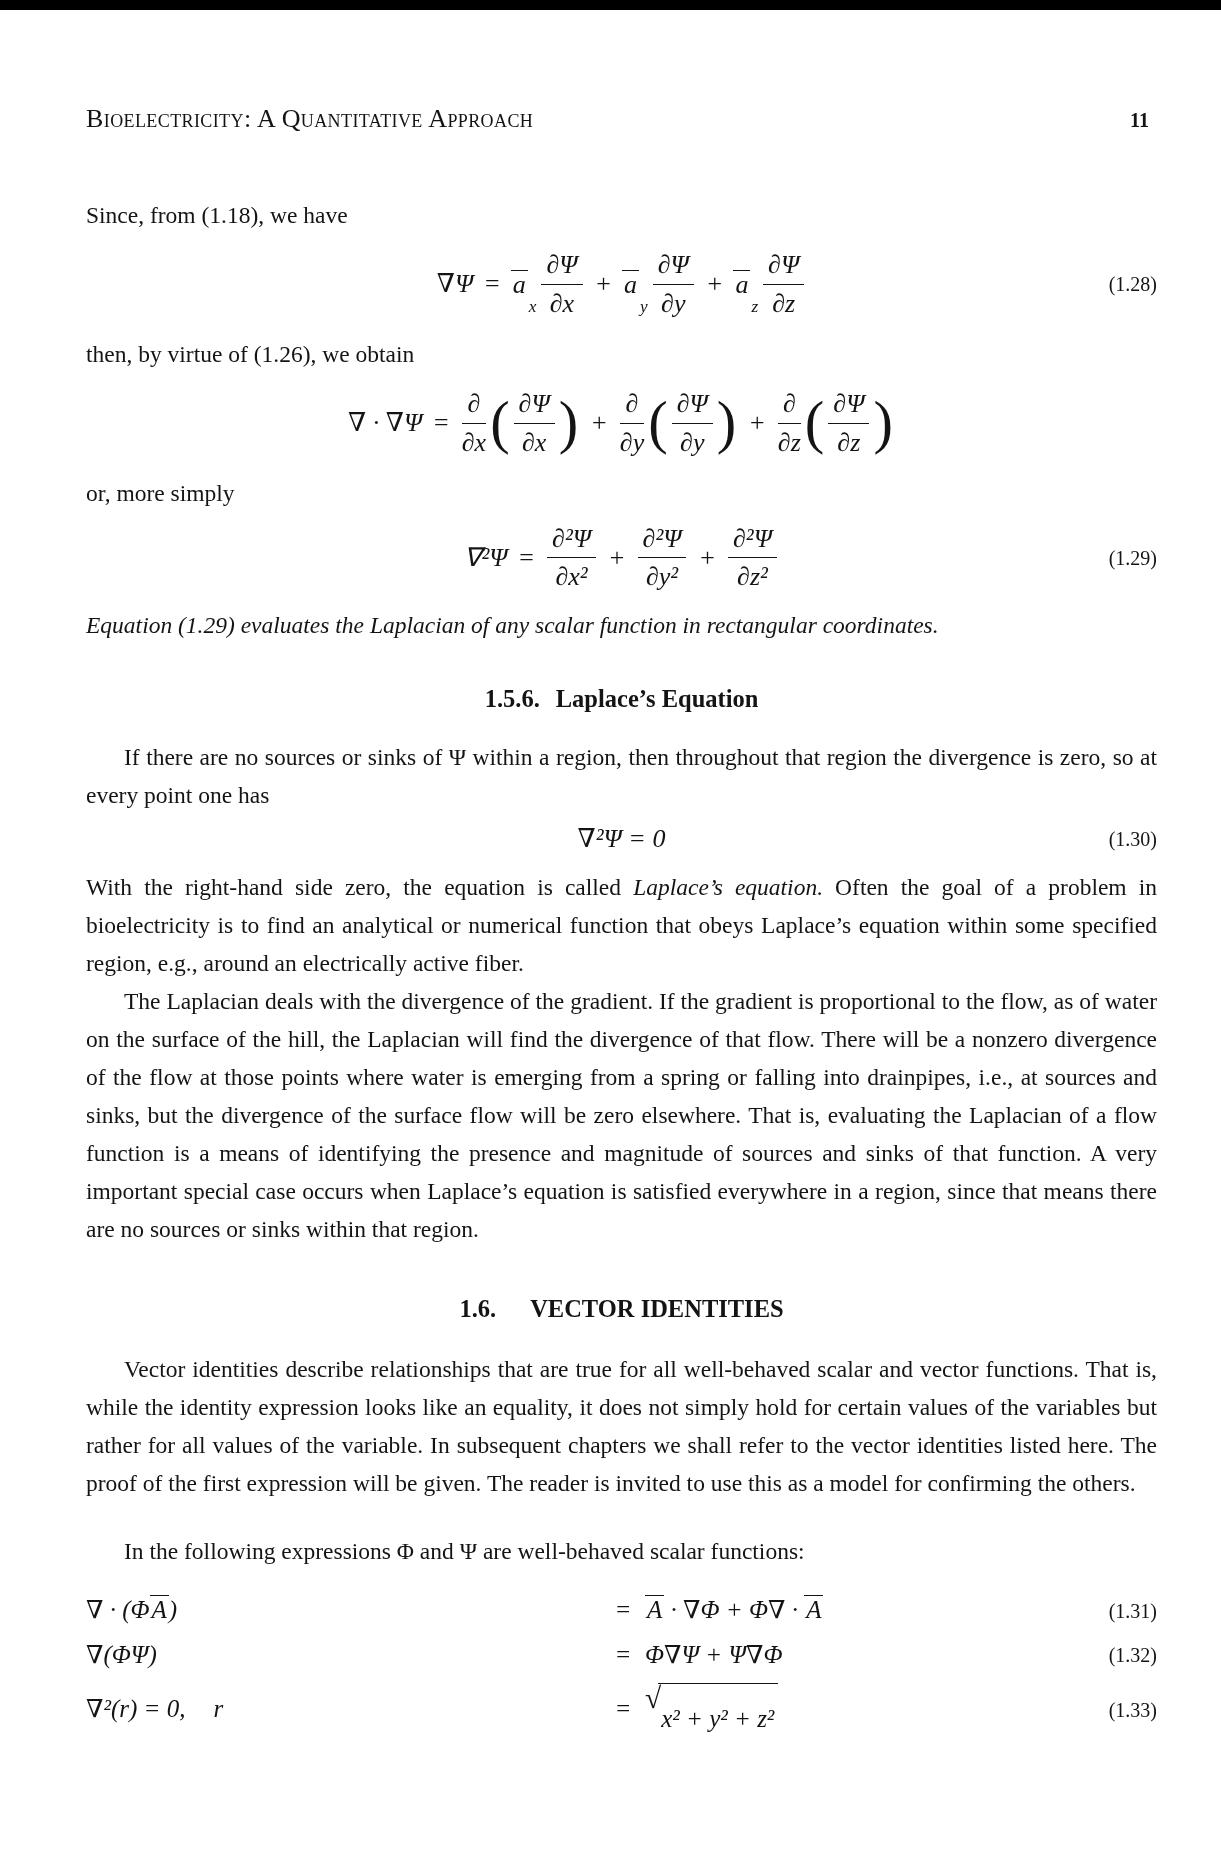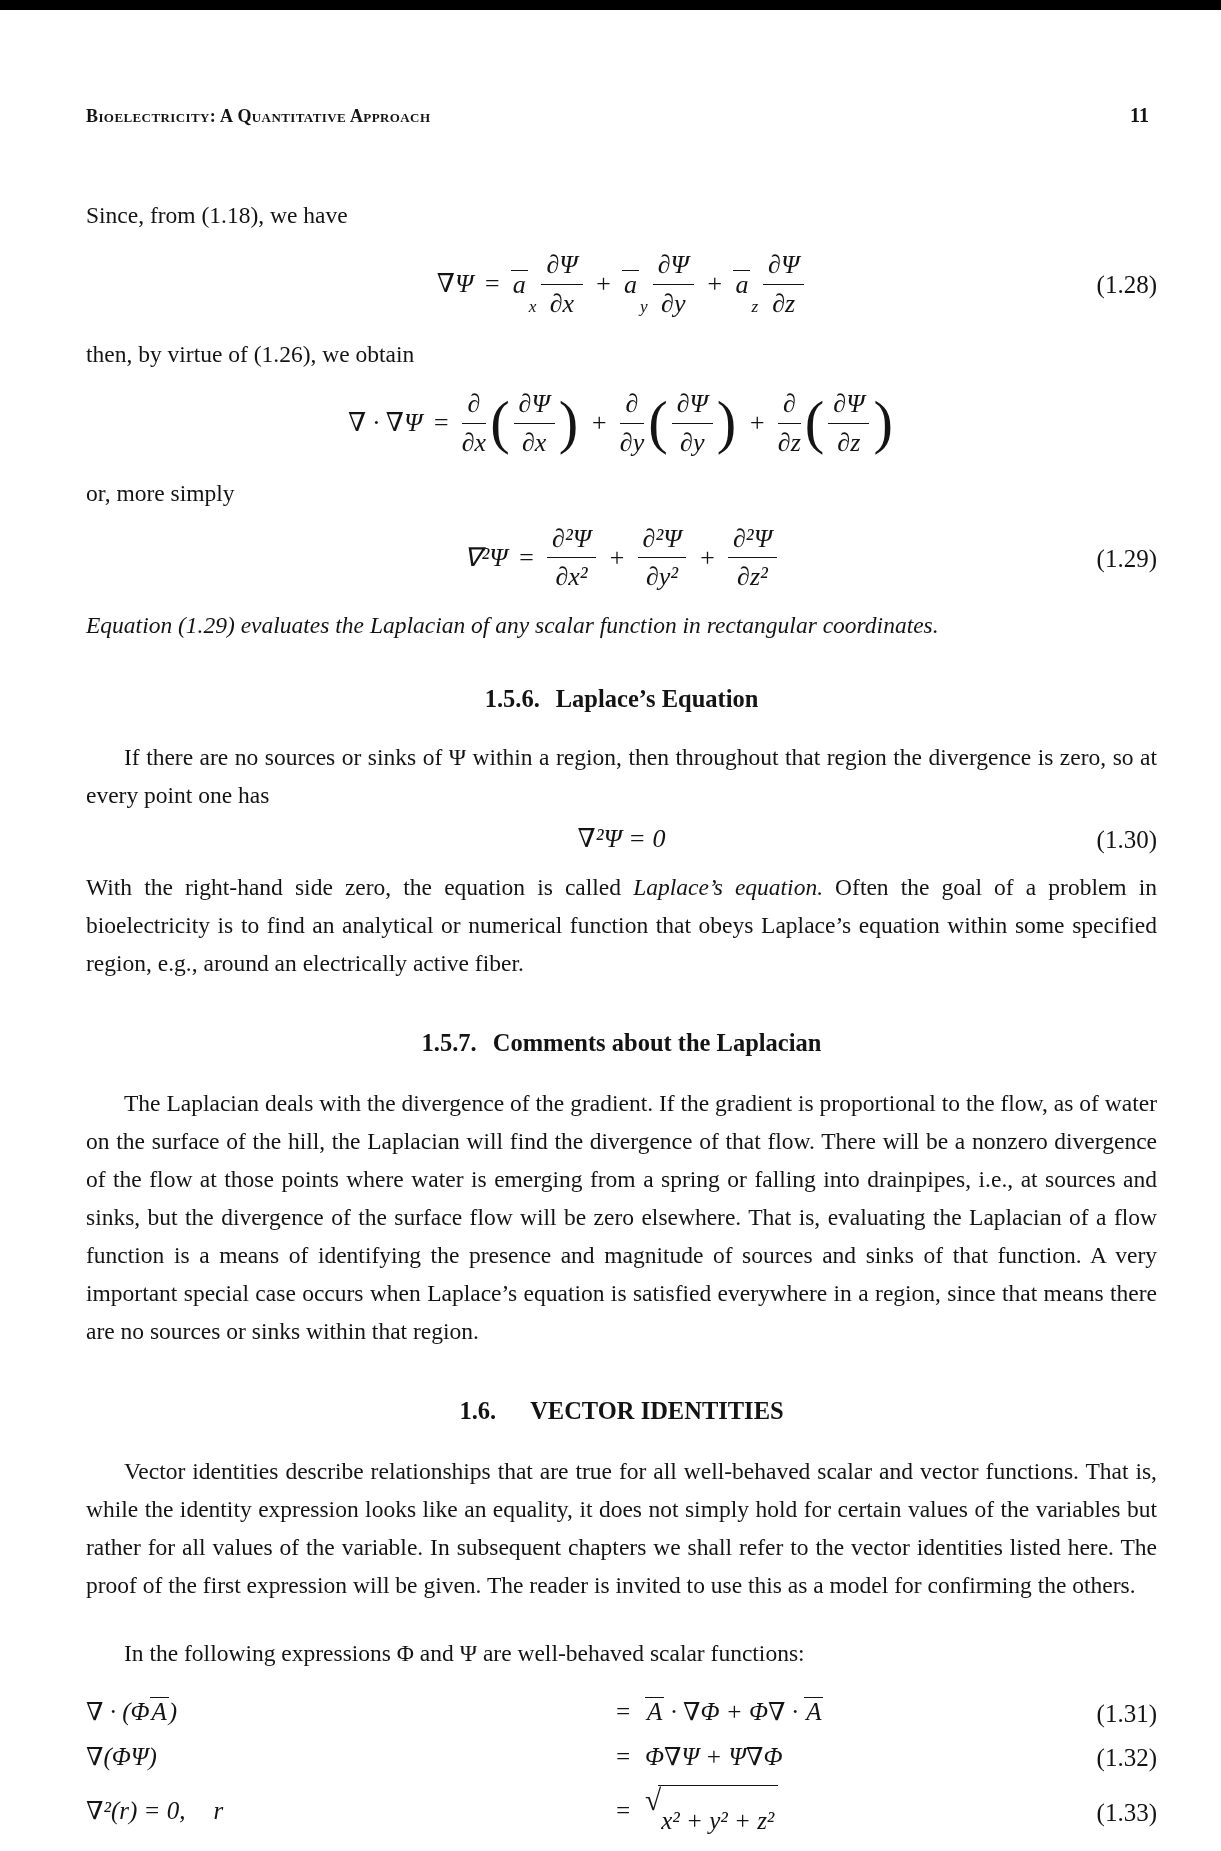--- a/index.html
+++ b/index.html
@@ -11,21 +11,21 @@
     font-family:"Liberation Serif","DejaVu Serif",serif;
     overflow:hidden;
   }
   .scan-bar{position:absolute;top:0;left:0;width:100%;height:10px;background:#000;}
 
   .running-head{
     position:absolute;top:104px;left:86px;right:72px;
     display:flex;justify-content:space-between;align-items:baseline;
   }
   .rh-title{
-    font-variant:small-caps;font-weight:bold;font-size:18px;letter-spacing:0.4px;
+    font-variant:small-caps;font-weight:normal;font-size:26px;letter-spacing:0.4px;
   }
   .rh-page{font-weight:bold;font-size:20px;}
 
   .content{
     position:absolute;top:196px;left:86px;right:64px;
     font-size:23.5px;line-height:38px;text-align:justify;
   }
   p{margin:0;}
   .indent{text-indent:38px;}
 
@@ -36,21 +36,21 @@
   .mt-sec-lg{margin-top:42px;margin-bottom:22px;}
 
   
   .eqrow{
     position:relative;
     display:flex;justify-content:center;align-items:center;
     margin:14px 0;
   }
   .eqnum{
     position:absolute;right:0;top:50%;transform:translateY(-50%);
-    font-style:normal;font-size:25px;line-height:1;
+    font-style:normal;font-size:20px;line-height:1;
   }
   .math{
     display:inline-flex;align-items:center;
     font-size:26px;font-style:italic;line-height:1.15;
   }
   .rel,.op{margin:0 10px;}
   .frac{display:inline-flex;flex-direction:column;text-align:center;margin:0 2px;}
   .frac .num{display:block;border-bottom:1.6px solid #141414;padding:0 5px 4px;}
   .frac .den{display:block;padding-top:4px;}
   .term{display:inline-flex;align-items:center;}
@@ -202,21 +202,20 @@
 
     <p class="indent">If there are no sources or sinks of Ψ within a region, then throughout that region the divergence is zero, so at every point one has</p>
 
     <div class="eqrow" style="margin:6px 0;">
       <span class="plain-eq">∇²Ψ = 0</span>
       <span class="eqnum">(1.30)</span>
     </div>
 
     <p style="margin-top:10px;"><span>With the right-hand side zero, the equation is called </span><i>Laplace’s equation.</i><span> Often the goal of a problem in bioelectricity is to find an analytical or numerical function that obeys Laplace’s equation within some specified region, e.g., around an electrically active fiber.</span></p>
 
-    <h3 class="sechead mt-sec-lg"><span class="sec-num">1.5.7.</span><span>Comments about the Laplacian</span></h3>
 
     <p class="indent">The Laplacian deals with the divergence of the gradient. If the gradient is proportional to the flow, as of water on the surface of the hill, the Laplacian will find the divergence of that flow. There will be a nonzero divergence of the flow at those points where water is emerging from a spring or falling into drainpipes, i.e., at sources and sinks, but the divergence of the surface flow will be zero elsewhere. That is, evaluating the Laplacian of a flow function is a means of identifying the presence and magnitude of sources and sinks of that function. A very important special case occurs when Laplace’s equation is satisfied everywhere in a region, since that means there are no sources or sinks within that region.</p>
 
     <h3 class="sechead major mt-sec-lg"><span class="sec-num">1.6.</span><span>VECTOR IDENTITIES</span></h3>
 
     <p class="indent">Vector identities describe relationships that are true for all well-behaved scalar and vector functions. That is, while the identity expression looks like an equality, it does not simply hold for certain values of the variables but rather for all values of the variable. In subsequent chapters we shall refer to the vector identities listed here. The proof of the first expression will be given. The reader is invited to use this as a model for confirming the others.</p>
 
     <p class="indent" style="margin-top:30px;">In the following expressions Φ and Ψ are well-behaved scalar functions:</p>
 
     <div class="idrows">

